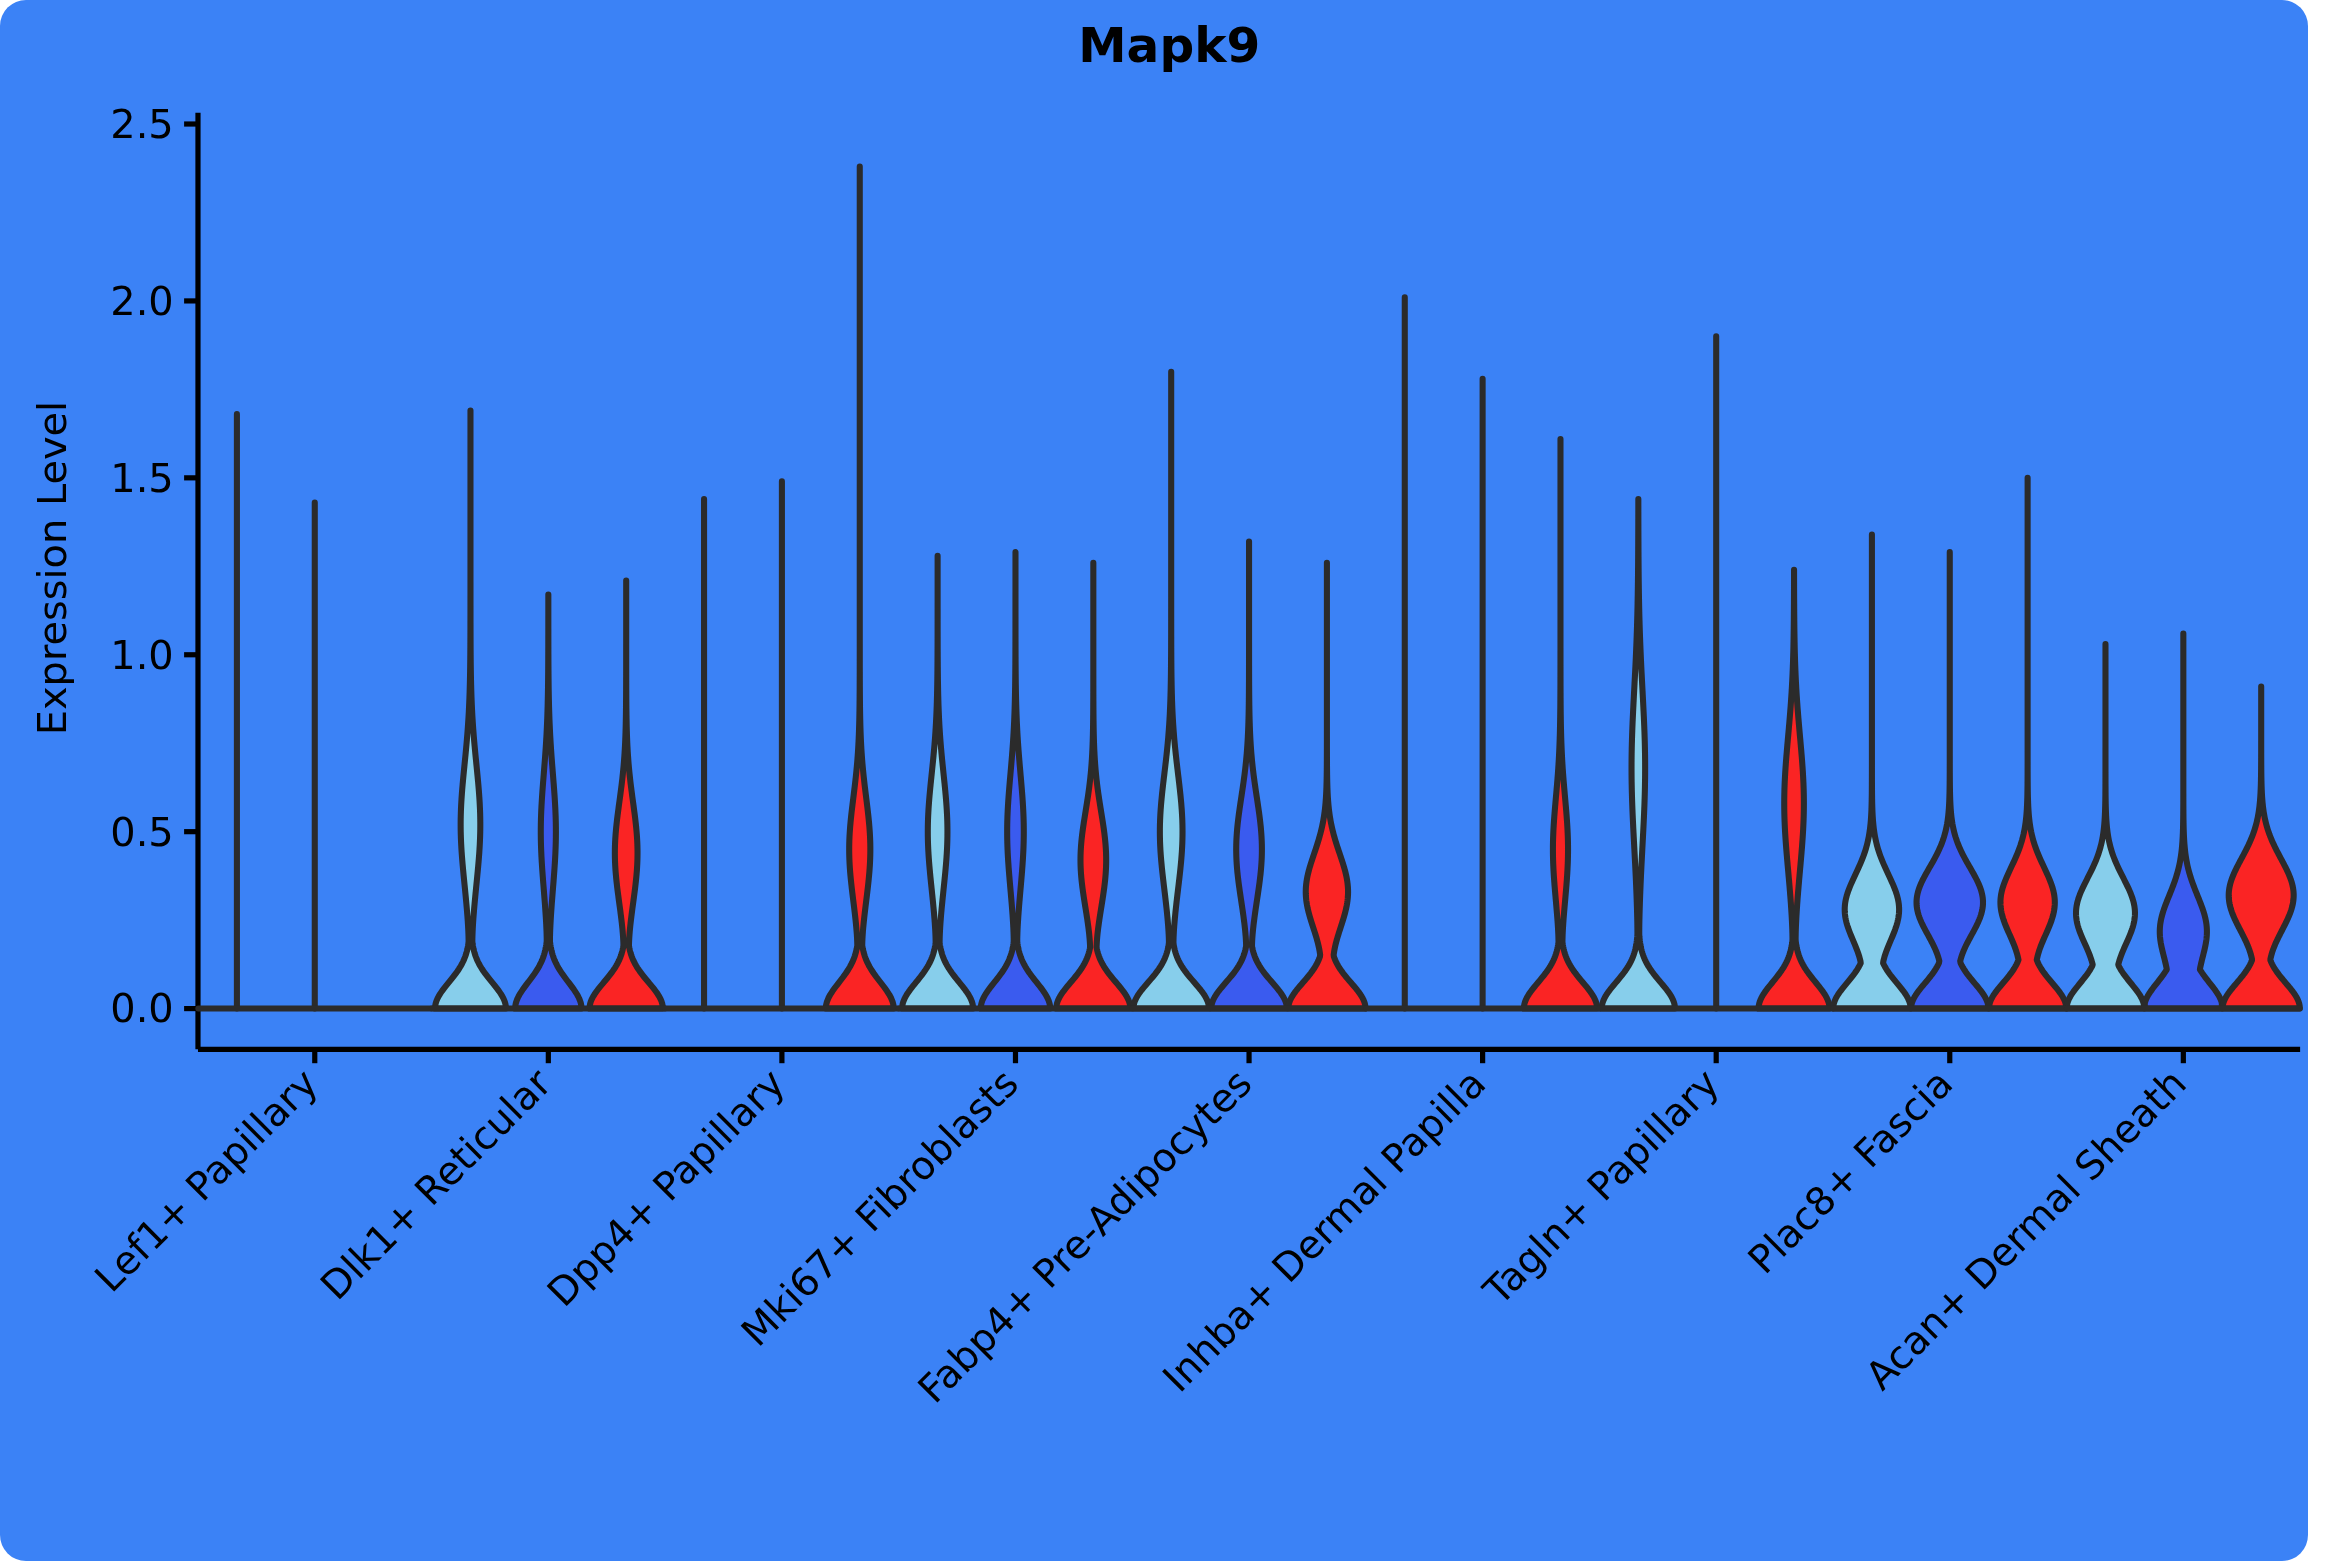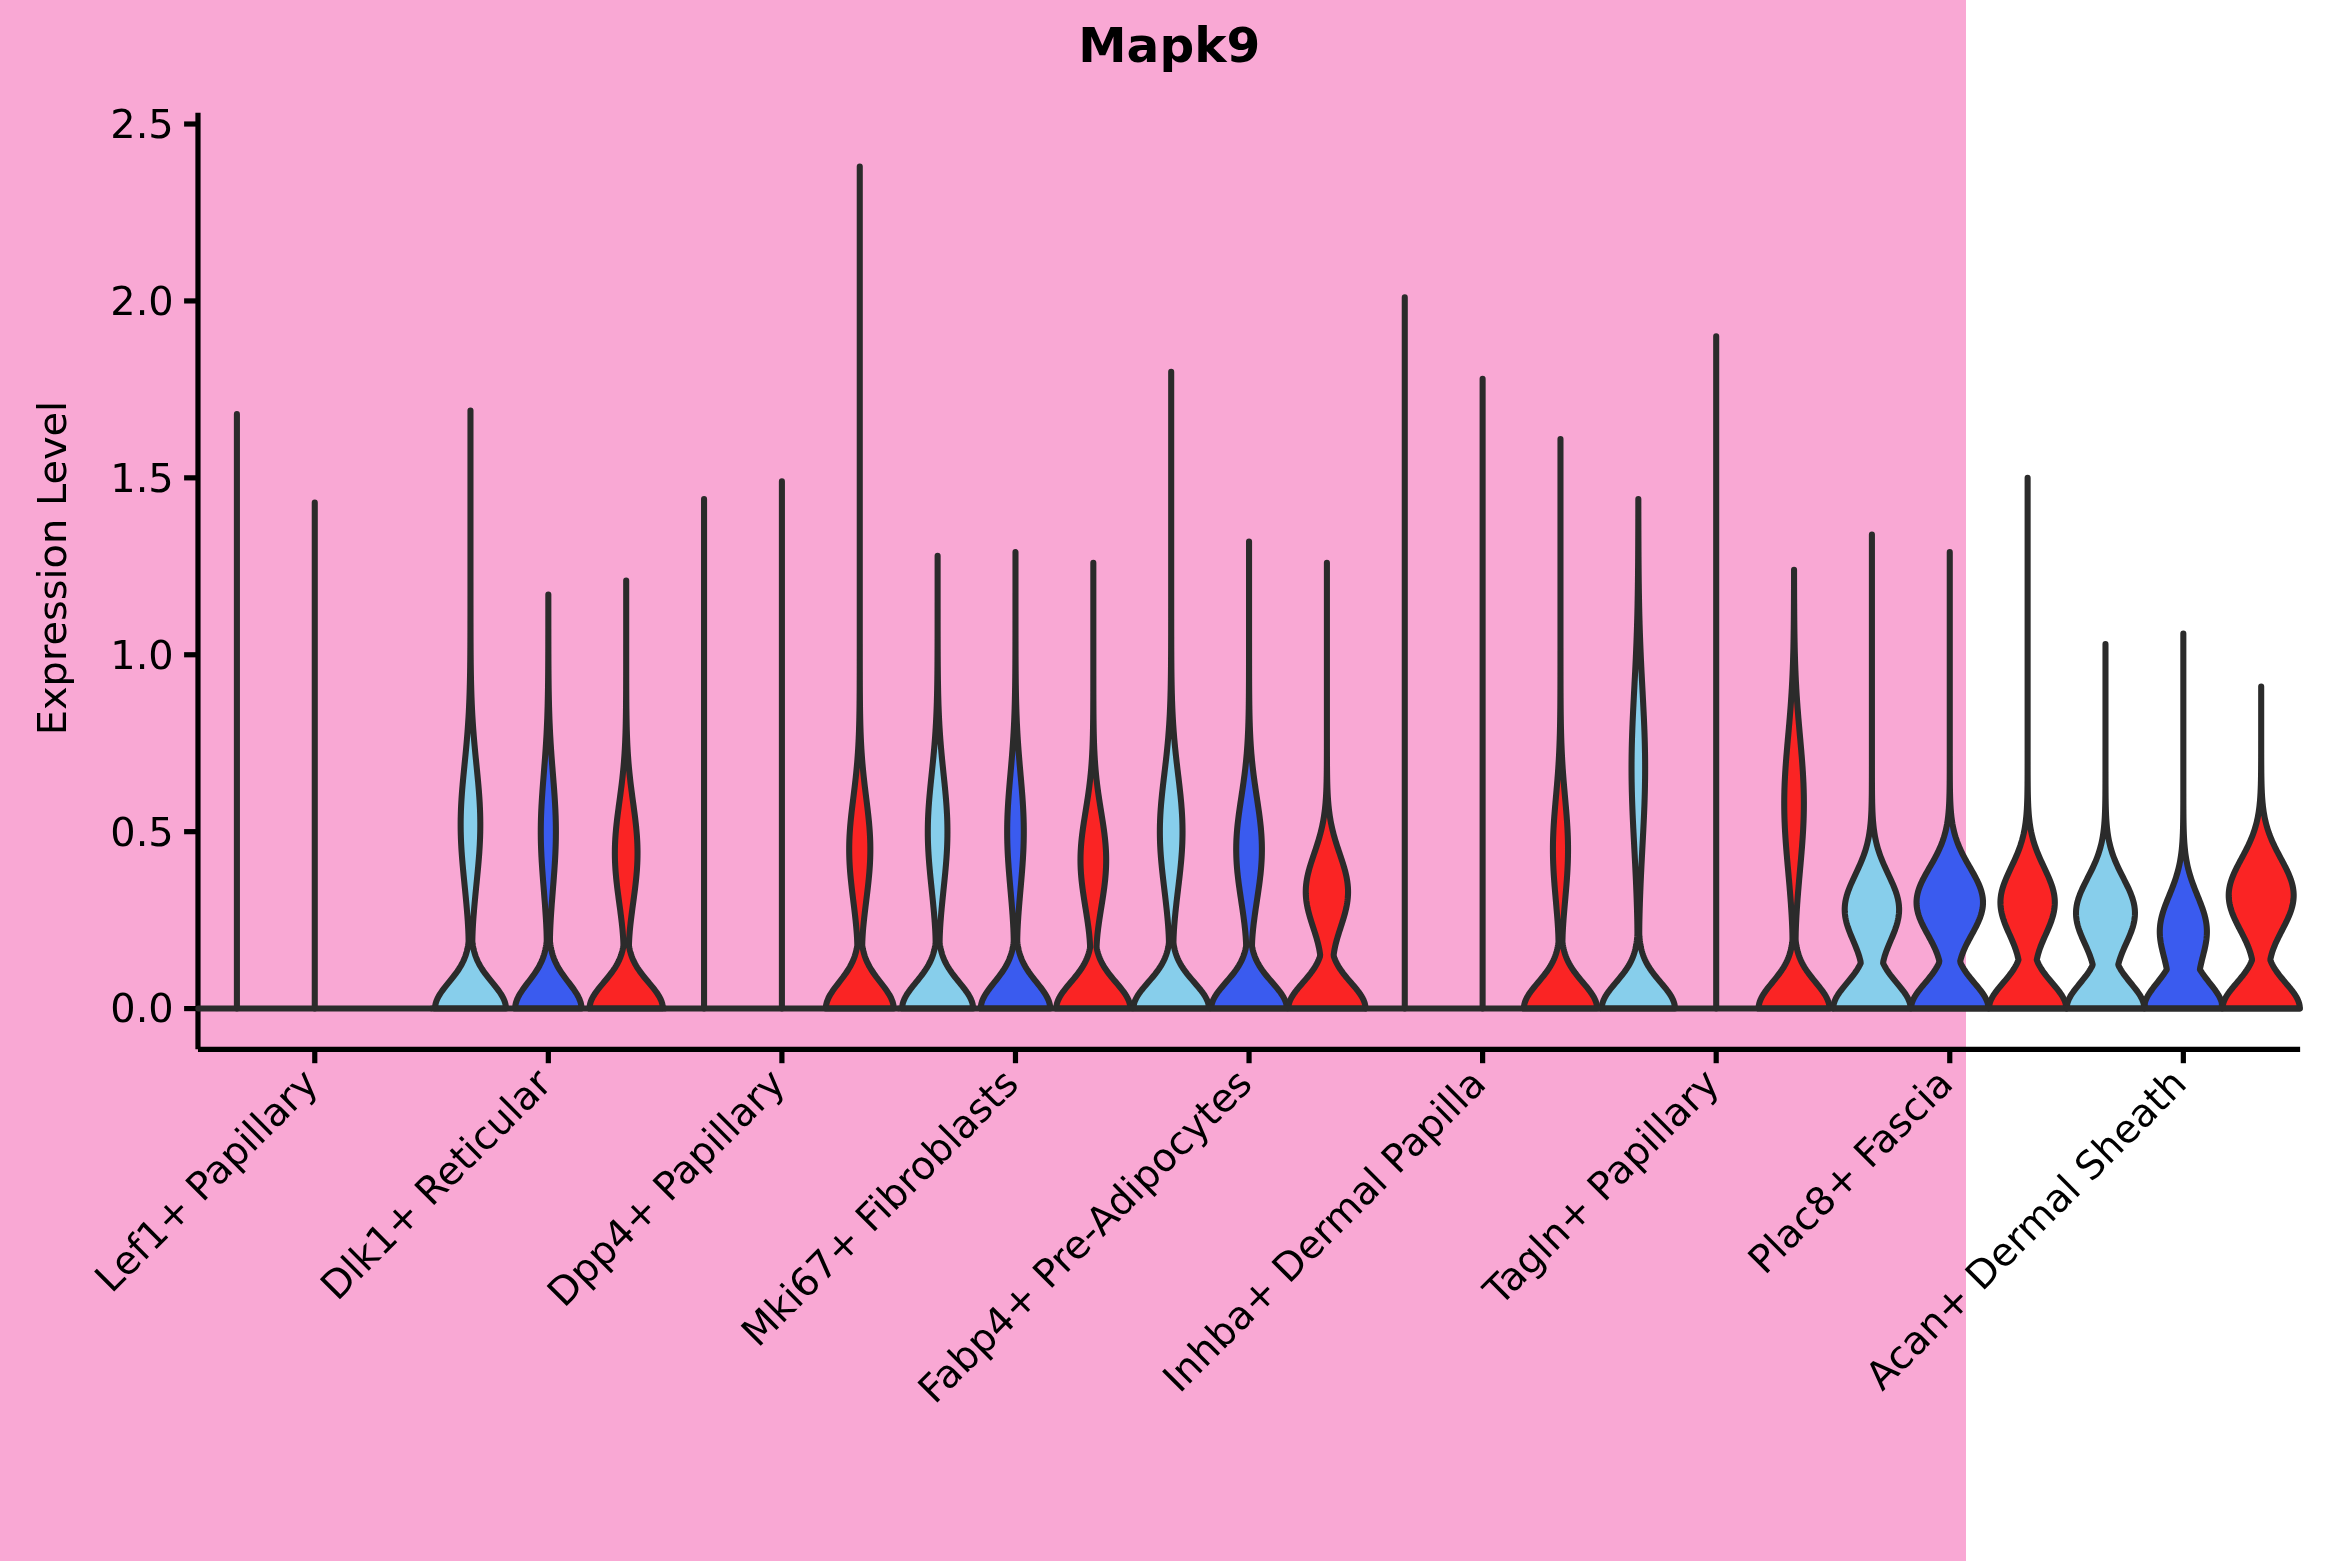--- a/index.html
+++ b/index.html
@@ -1,18 +1,18 @@
 <!DOCTYPE html>
 <html style="font-size:14px"><head>
 <meta charset="utf-8">
 <style>
   html,body{margin:0;padding:0;background:#ffffff;}
   body{width:2342px;height:1561px;overflow:hidden;
        font-family:"DejaVu Sans","Liberation Sans",sans-serif;}
-  #root{position:relative;width:1966px;height:1561px;background:#f9a8d4;}
+  #root{position:relative;width:2308px;height:1561px;background:#3b82f6;border-radius:26px;}
   #plot{position:absolute;left:0;top:0;width:2342px;height:1561px;}
 </style>
 </head>
 <body>
 
 <div id="root">
   <svg id="plot" viewBox="0 0 2700 1800">
     <g id="g-title">
         <text x="1348" y="72" text-anchor="middle" font-size="56" font-weight="bold" fill="#000" font-family="&quot;DejaVu Sans&quot;,&quot;Liberation Sans&quot;,sans-serif">Mapk9</text>
       </g>

